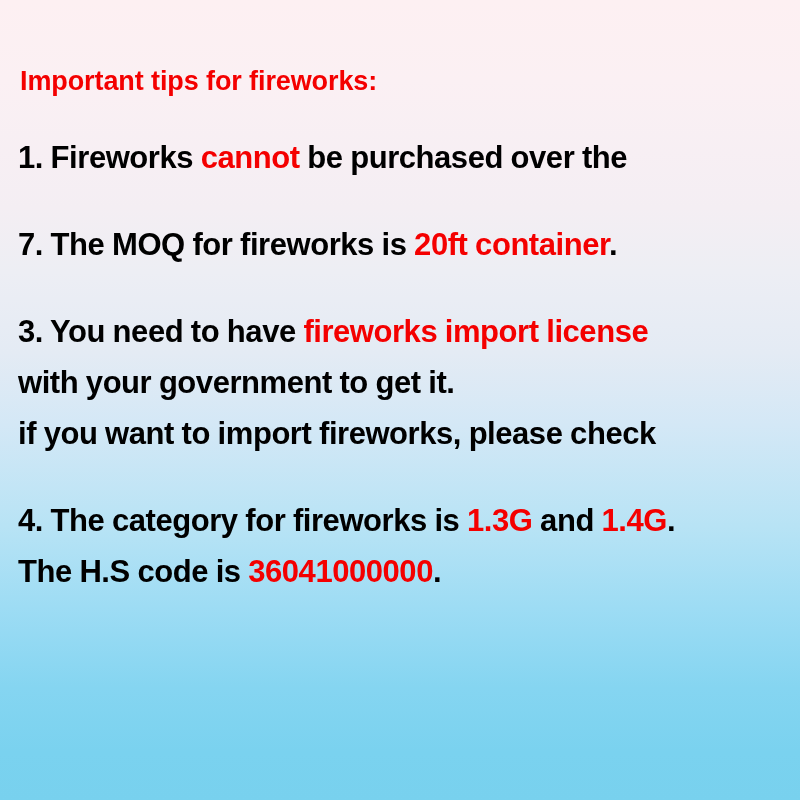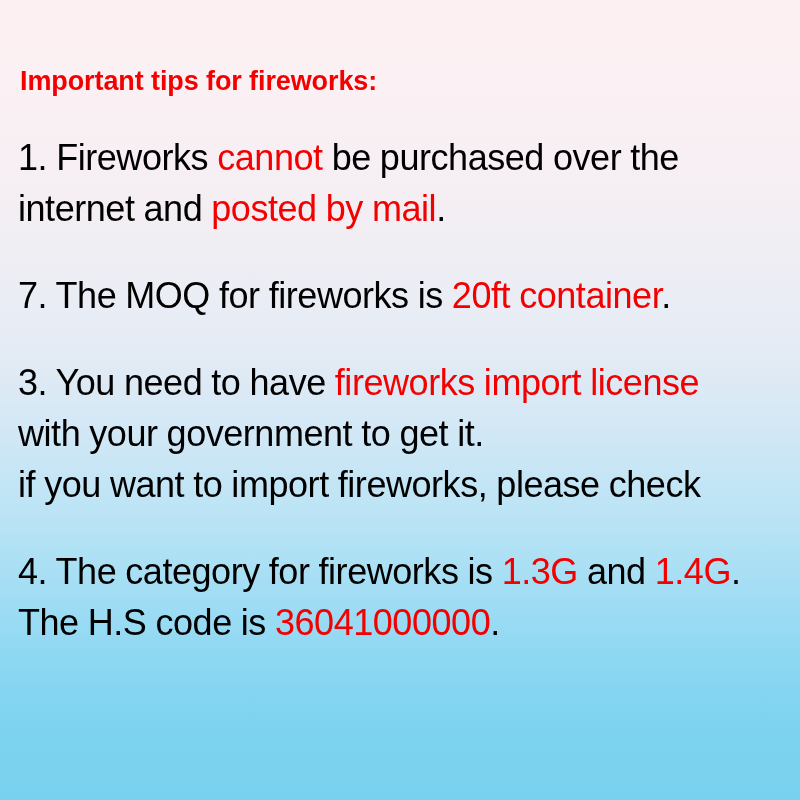--- a/index.html
+++ b/index.html
@@ -45,22 +45,22 @@
     font-size: 27px;
     font-weight: 700;
     line-height: 34px;
     letter-spacing: -0.1px;
     margin: 0 0 34px 2px;
     white-space: nowrap;
   }
 
   .tip {
     color: #000000;
-    font-size: 36px;
-    font-weight: 400;
+    font-size: 31px;
+    font-weight: 700;
     line-height: 51px;
     letter-spacing: -0.45px;
     margin: 0 0 36px 0;
     word-spacing: -0.5px;
   }
 
   .tip:last-child {
     margin-bottom: 12px;
   }
 
@@ -77,21 +77,20 @@
 
 <div id="poster">
 
   <div class="tips-block">
 
     <h1 class="heading">Important tips for fireworks:</h1>
 
     <div id="tips-list">
         <p class="tip">
           <span class="ln"><span>1. Fireworks </span><span class="hl">cannot</span><span> be purchased over the</span></span>
-          <span class="ln"><span>internet and </span><span class="hl">posted by mail</span><span>.</span></span>
         </p>
         <p class="tip">
           <span class="ln"><span>7. The MOQ for fireworks is </span><span class="hl">20ft container</span><span>.</span></span>
         </p>
         <p class="tip">
           <span class="ln"><span>3. You need to have </span><span class="hl">fireworks import license</span></span>
           <span class="ln"><span>with your government to get it.</span></span>
           <span class="ln"><span>if you want to import fireworks, please check</span></span>
         </p>
         <p class="tip">

